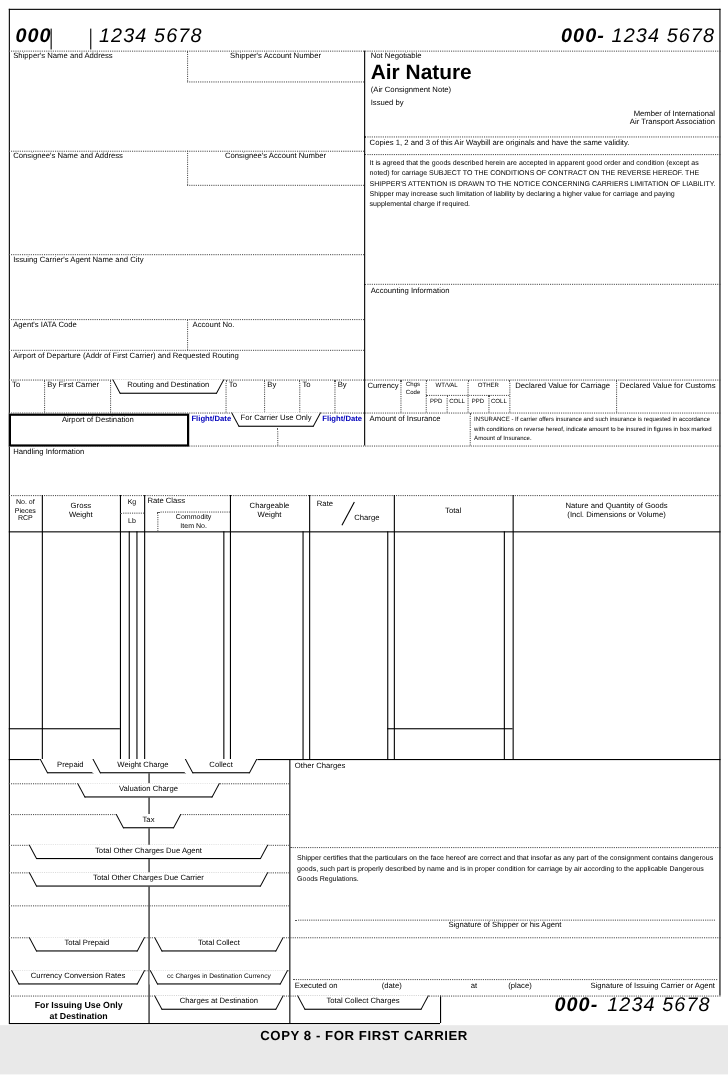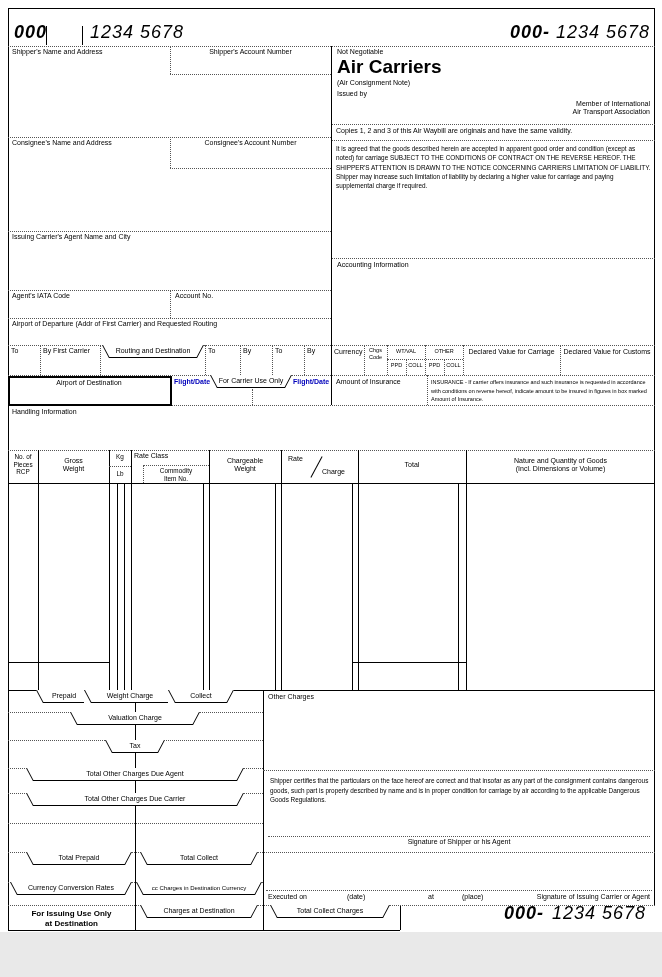--- a/index.html
+++ b/index.html
@@ -89,21 +89,21 @@
   <div class="field" style="left:10px;top:78px;width:318px;height:57px"></div>
   <div class="field" style="left:172px;top:58px;width:157px;height:15px"></div>
   <div class="field" style="left:10px;top:170px;width:318px;height:59px"></div>
   <div class="field" style="left:172px;top:152px;width:157px;height:15px"></div>
   <div class="field" style="left:10px;top:244px;width:318px;height:44px"></div>
   <div class="field" style="left:10px;top:302px;width:158px;height:14px"></div>
   <div class="field" style="left:172px;top:302px;width:157px;height:14px"></div>
   <div class="field" style="left:10px;top:330px;width:318px;height:13px"></div>
 
   <span class="lbl" style="left:337px;top:48px">Not Negotiable</span>
-  <span class="title" style="left:337px;top:56px">Air Carriers</span>
+  <span class="title" style="left:337px;top:56px">Air Nature</span>
   <span class="lbl" style="left:337px;top:79px">(Air Consignment Note)</span>
   <span class="lbl" style="left:337px;top:90px">Issued by</span>
   <span class="lbl pre rt" style="left:450px;top:100px;width:200px">Member of International
 Air Transport Association</span>
   <span class="lbl" style="left:336px;top:127px">Copies 1, 2 and 3 of this Air Waybill are originals and have the same validity.</span>
   <span class="lbl sm wrap" style="left:336px;top:144px;width:316px;line-height:1.45">It is agreed that the goods described herein are accepted in apparent good order and condition (except as noted) for carriage SUBJECT TO THE CONDITIONS OF CONTRACT ON THE REVERSE HEREOF.    THE SHIPPER'S ATTENTION IS DRAWN TO THE NOTICE CONCERNING CARRIERS LIMITATION OF LIABILITY.    Shipper may increase such limitation of liability by declaring a higher value for carriage and paying supplemental charge if required.</span>
   <span class="lbl" style="left:337px;top:261px">Accounting Information</span>
   <div class="field" style="left:333px;top:272px;width:318px;height:70px"></div>
 
   <div class="vl vdot" style="left:40px;top:345px;height:30px"></div>
@@ -332,14 +332,15 @@
   <div class="field" style="left:330px;top:862px;width:90px;height:26px"></div>
   <div class="field" style="left:445px;top:862px;width:90px;height:26px"></div>
   <div class="field" style="left:545px;top:862px;width:105px;height:26px"></div>
 
   <span class="lbl pre ctr b" style="left:8px;top:909px;width:127px;font-size:8px">For Issuing Use Only
 at Destination</span>
 
   <span class="awbnum b" style="left:504px;top:903px">000-</span>
   <span class="awbnum" style="left:552px;top:903px">1234 5678</span>
 
+  <span class="copy ctr" style="left:0;top:934px;width:662px">COPY 8 - FOR FIRST CARRIER</span>
 
 </div>
 
 </body></html>

